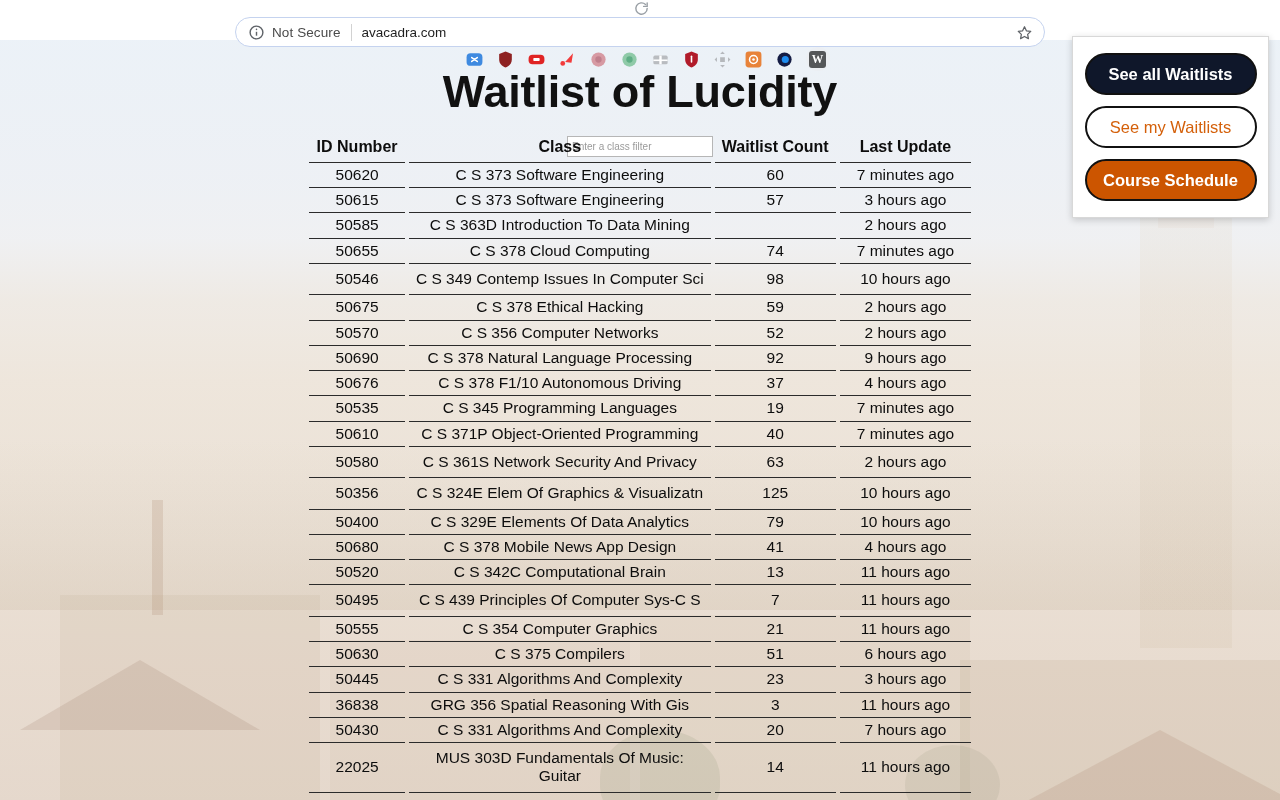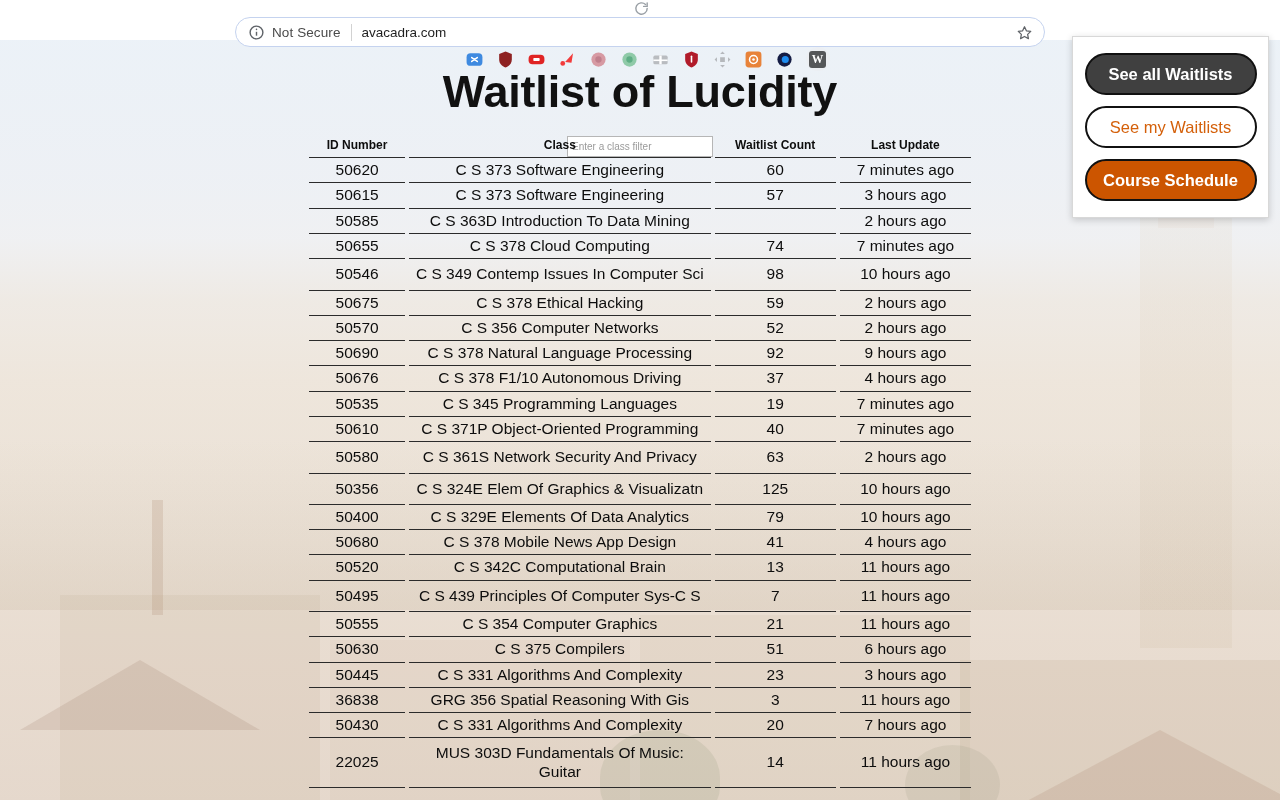--- a/index.html
+++ b/index.html
@@ -171,21 +171,21 @@
   table.waitlist th, table.waitlist td {
     border-bottom: 1.2px solid #2b2b2b;
     padding: 3px 4px;
     background: transparent;
     text-align: center;
     vertical-align: middle;
     line-height: 1.18;
   }
   table.waitlist th {
     font-weight: bold;
-    font-size: 12px;
+    font-size: 16px;
     padding-bottom: 5px;
     border-bottom-width: 1.6px;
   }
   table.waitlist thead th { border-top: none; }
   th.col-id, td.col-id { width: 90px; }
   th.col-class, td.col-class { width: 280px; }
   th.col-count, td.col-count { width: 115px; }
   th.col-update, td.col-update { width: 122px; }
 
   
@@ -480,16 +480,16 @@
               <td class="col-update">11 hours ago</td>
             </tr>
           </tbody>
       </table>
     </div>
 
   </div>
 </div>
 
 <div class="ext-popup">
-  <button class="popup-btn primary" style="background: #404040;">See all Waitlists</button>
+  <button class="popup-btn primary" style="background: #0f172a;">See all Waitlists</button>
   <button class="popup-btn secondary" style="color: rgb(212, 96, 10);">See my Waitlists</button>
   <button class="popup-btn primary" style="background: rgb(204, 85, 0);">Course Schedule</button>
 </div>
 
 </body></html>

